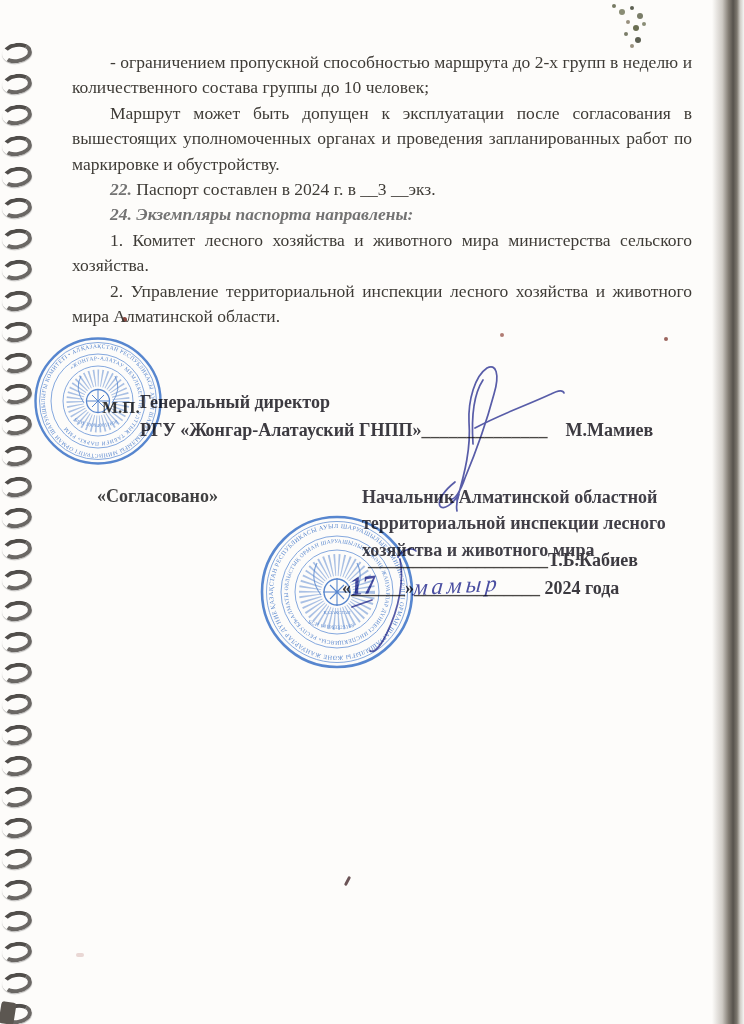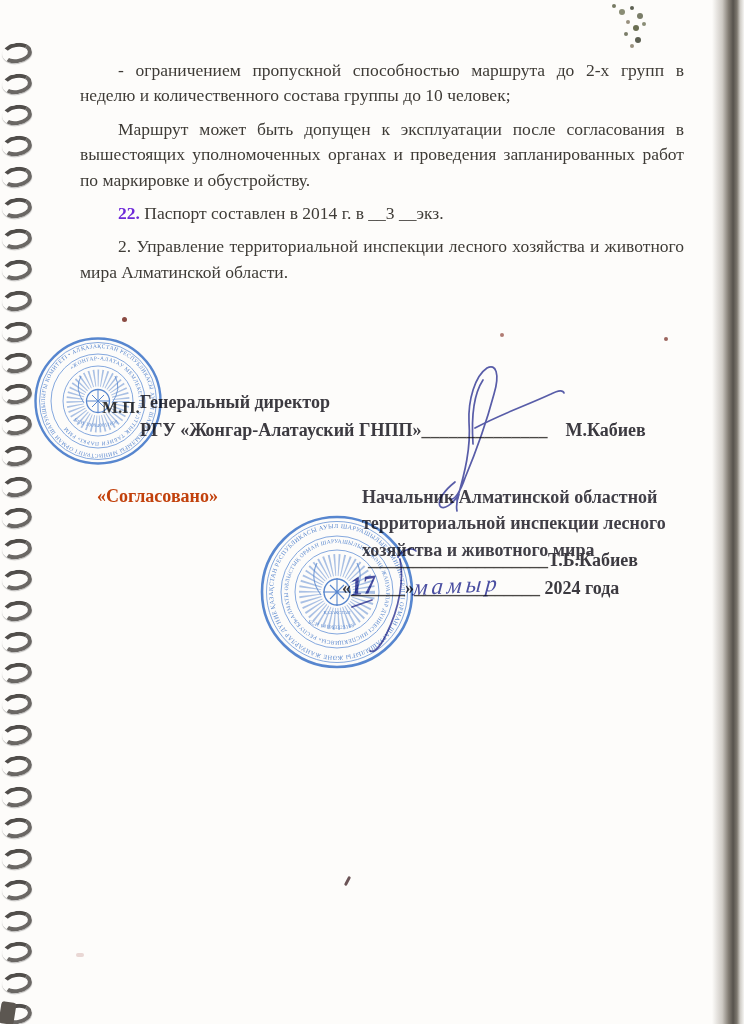--- a/index.html
+++ b/index.html
@@ -40,28 +40,28 @@
     border:4px solid #6a6764;border-left-color:transparent;border-top-color:#504d4a;
     border-radius:50%;transform:rotate(-9deg);
     box-shadow:0 1px 1px rgba(0,0,0,.28), inset 0 1px 0 rgba(255,255,255,.5);
   }
   
   .body-text{
     position:absolute;left:72px;top:50px;width:620px;
     font-size:17.5px;line-height:25.4px;color:var(--text,#3e3b36);
     text-align:justify;
   }
-  .body-text p{margin:8px;text-indent:38px;}
-  .body-text b{color:#6d28d9;}
+  .body-text p{margin:0;text-indent:38px;}
+  .body-text b{color:#737373;font-style:italic;}
   .mp{position:absolute;left:102px;top:398px;font-weight:bold;font-size:17px;color:#3a3a3a;}
   .sig-title{position:absolute;left:140px;top:392px;font-weight:bold;font-size:18px;color:#3c3a40;white-space:nowrap;}
   .sig-org-row{position:absolute;left:140px;top:420px;font-weight:bold;font-size:18px;color:#3c3a40;white-space:nowrap;}
   .sig-org-row .name{margin-left:18px;}
   .blank{font-weight:bold;color:#4a4845;letter-spacing:0;margin-top:44px;}
-  .agreed{position:absolute;left:97px;top:486px;font-weight:bold;font-size:18px;color:#c2410c;}
+  .agreed{position:absolute;left:97px;top:486px;font-weight:bold;font-size:18px;color:#404040;}
   .appr-col{position:absolute;left:362px;top:484px;font-weight:bold;font-size:18px;
     line-height:26.3px;color:#413f47;white-space:nowrap;}
   .name-row{position:absolute;left:368px;top:550px;font-weight:bold;font-size:18px;color:#3c3a40;white-space:nowrap;}
   .date-row{position:absolute;left:342px;top:578px;font-weight:bold;font-size:18px;color:#3c3a40;white-space:nowrap;}
   
   .ink{position:absolute;mix-blend-mode:multiply;}
   .hand{position:absolute;color:var(--ink,#4b50a5);font-style:italic;
     mix-blend-mode:multiply;white-space:nowrap;}
   .hand-day{left:350px;top:571px;font-size:26px;font-weight:bold;transform:rotate(-7deg);}
   .hand-month{left:413px;top:573px;font-size:23px;letter-spacing:4px;transform:rotate(-3deg) skewX(-8deg);}
@@ -112,28 +112,30 @@
   <div class="speckles"></div>
   <div class="dot dot-a"></div>
   <div class="dot dot-b"></div>
   <div class="dot dot-c"></div>
   <div class="slash-mark"></div>
   <div class="faint-mark"></div>
 
   <div class="body-text">
     <p><b></b><span>- ограничением пропускной способностью маршрута до 2-х групп в неделю и количественного состава группы до 10 человек;</span></p>
     <p><b></b><span>Маршрут может быть допущен к эксплуатации после согласования в вышестоящих уполномоченных органах и проведения запланированных работ по маркировке и обустройству.</span></p>
-    <p><b>22.</b><span> Паспорт составлен в 2014 г. в __3 __экз.</span></p>
+    <p><b>22.</b><span> Паспорт составлен в 2024 г. в __3 __экз.</span></p>
+    <p><b>24. Экземпляры паспорта направлены:</b><span></span></p>
+    <p><b></b><span>1. Комитет лесного хозяйства и животного мира министерства сельского хозяйства.</span></p>
     <p><b></b><span>2. Управление территориальной инспекции лесного хозяйства и животного мира Алматинской области.</span></p>
   </div>
 
   <div class="mp">М.П.</div>
   <div class="sig-title">Генеральный директор</div>
   <div class="sig-org-row">
-    <span>РГУ «Жонгар-Алатауский ГНПП»</span><span class="blank">______________</span><span class="name">М.Кабиев</span>
+    <span>РГУ «Жонгар-Алатауский ГНПП»</span><span class="blank">______________</span><span class="name">М.Мамиев</span>
   </div>
 
   <div class="agreed">«Согласовано»</div>
   <div class="appr-col">
     <div>Начальник Алматинской областной</div>
     <div>территориальной инспекции лесного</div>
     <div>хозяйства и животного мира</div>
   </div>
   <div class="name-row">
     <span class="blank">____________________</span><span>Т.Б.Кабиев</span>

